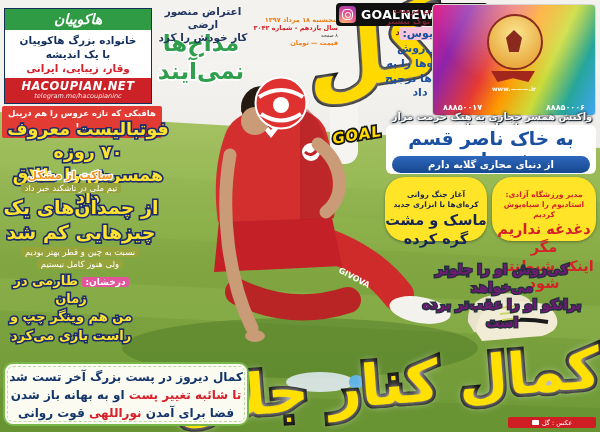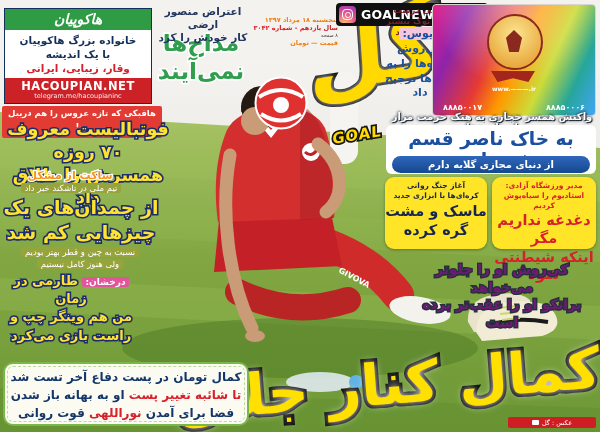--- a/index.html
+++ b/index.html
@@ -15,21 +15,21 @@
   .mega{color:#ffe000;-webkit-text-stroke:7px #0b0b0b;paint-order:stroke fill;font-weight:bold;
         text-shadow:0 0 8px rgba(255,255,255,.9);white-space:nowrap;}
   .hl-olive{background:#97a43c;color:#fff;padding:0 4px;border-radius:2px;}
   .hl-pink{background:#e0559c;color:#fff;padding:0 3px;border-radius:2px;font-size:9px;-webkit-text-stroke:0;}
   
   #hacoupian{left:4px;top:8px;width:146px;border:1px solid #13305c;background:#fff;z-index:3;}
   .hac-top{background:#2f9b45;color:#fff;font-weight:bold;font-size:14px;text-align:center;
            line-height:21px;height:21px;font-style:italic;}
   .hac-body{padding:3px 2px 2px;text-align:center;color:#13305c;font-weight:bold;font-size:10.5px;line-height:1.35;}
   .hac-red{color:#d6202a;}
-  .hac-foot{background:#cc2127;color:#fff;text-align:center;padding:2px 0 3px;}
+  .hac-foot{background:#cc2127;color:#fff;text-align:center;padding:2px 0 3px;font-style:italic;}
   .hac-site{font-size:11.5px;font-weight:bold;letter-spacing:.5px;line-height:1.1;}
   .hac-tg{font-size:6.5px;opacity:.9;}
   
   #protest{left:152px;top:5px;width:102px;color:#22355f;font-size:10.5px;font-weight:bold;line-height:1.25;z-index:3;}
   #maddah{left:146px;top:30px;width:110px;font-size:23px;line-height:1.2;z-index:3;}
   #dateblock{left:244px;top:16px;width:94px;z-index:3;text-align:right;line-height:1.25;}
   .date1{color:#f07f13;font-size:6.5px;font-weight:bold;}
   .date2{color:#d6202a;font-size:6.5px;font-weight:bold;}
   .date3{color:#444;font-size:5px;}
   .date4{color:#f07f13;font-size:6.5px;font-weight:bold;}
@@ -67,22 +67,22 @@
   .ad-web{position:absolute;left:0;top:80px;width:100%;text-align:center;color:#fff;font-size:6px;font-weight:bold;}
   .ad-phones{position:absolute;left:0;bottom:3px;width:100%;display:flex;justify-content:space-between;
              padding:0 10px;box-sizing:border-box;color:#fff;font-weight:bold;font-size:8px;}
   
   #hejazi{left:388px;top:111px;width:208px;color:#fff;font-weight:bold;font-size:10px;
           text-shadow:0 0 3px #26303d,0 0 3px #26303d,1px 1px 0 #26303d;z-index:3;}
   #naser{left:386px;top:125px;width:210px;background:#fff;border-radius:6px;color:#1b4fa0;
          font-weight:bold;font-size:18.5px;padding:3px 0 4px;z-index:3;}
   #nasersub{left:392px;top:156px;width:198px;height:17px;border-radius:9px;color:#fff;font-weight:bold;
             font-size:10px;line-height:17px;background:linear-gradient(#2f67bd,#16488f);z-index:3;}
-  .ybox{top:177px;width:104px;height:72px;background:#ffe428;border-radius:9px;z-index:3;
-        box-shadow:0 1px 3px rgba(0,0,0,.35);padding-top:4px;box-sizing:border-box;}
+  .ybox{top:177px;width:104px;height:64px;background:#ffe428;border-radius:20px;z-index:3;
+        box-shadow:0 1px 3px rgba(0,0,0,.35);padding-top:13px;box-sizing:border-box;}
   #boxmask{left:385px;width:102px;}
   #boxstadium{left:492px;}
   .ybox .kick{font-size:7.5px;font-weight:bold;line-height:1.3;}
   .ybox .ttl{font-size:14.5px;font-weight:bold;line-height:1.2;margin-top:2px;}
   .navy{color:#172554;} .red{color:#d6202a;}
   #keyroush{left:406px;top:261px;width:192px;font-size:13.5px;line-height:1.3;z-index:3;}
   
   #redstrip{left:2px;top:106px;width:160px;height:32px;background:#e23b33;border-radius:2px;color:#fff;
             font-weight:bold;font-size:8.5px;line-height:14px;z-index:3;}
   #divorce{left:0;top:118px;width:176px;font-size:17.5px;line-height:1.3;z-index:3;}
@@ -272,21 +272,21 @@
 
   <div id="derakh" class="abs rtl ys">
     <div><span class="hl-pink">درخشان:</span> <span>طارمی در زمان</span></div>
     <div>من هم وینگر چپ و</div>
     <div>راست بازی می‌کرد</div>
   </div>
 
   <div id="megahead" class="abs mega rtl">کمال کنار جلال</div>
 
   <div id="bottombox" class="abs rtl">
-    <div>کمال تومان در پست دفاع آخر تست شد</div>
+    <div>کمال دیروز در پست بزرگ آخر تست شد</div>
     <div><span class="red">تا شائبه تغییر پست</span> <span>او به بهانه باز شدن</span></div>
     <div><span>فضا برای آمدن</span> <span class="red">نوراللهی</span> <span>قوت روانی</span></div>
   </div>
 
   <div id="credit" class="abs">
     <span class="cam"></span>
     <span>عکس : گل</span>
   </div>
 
 </div>

